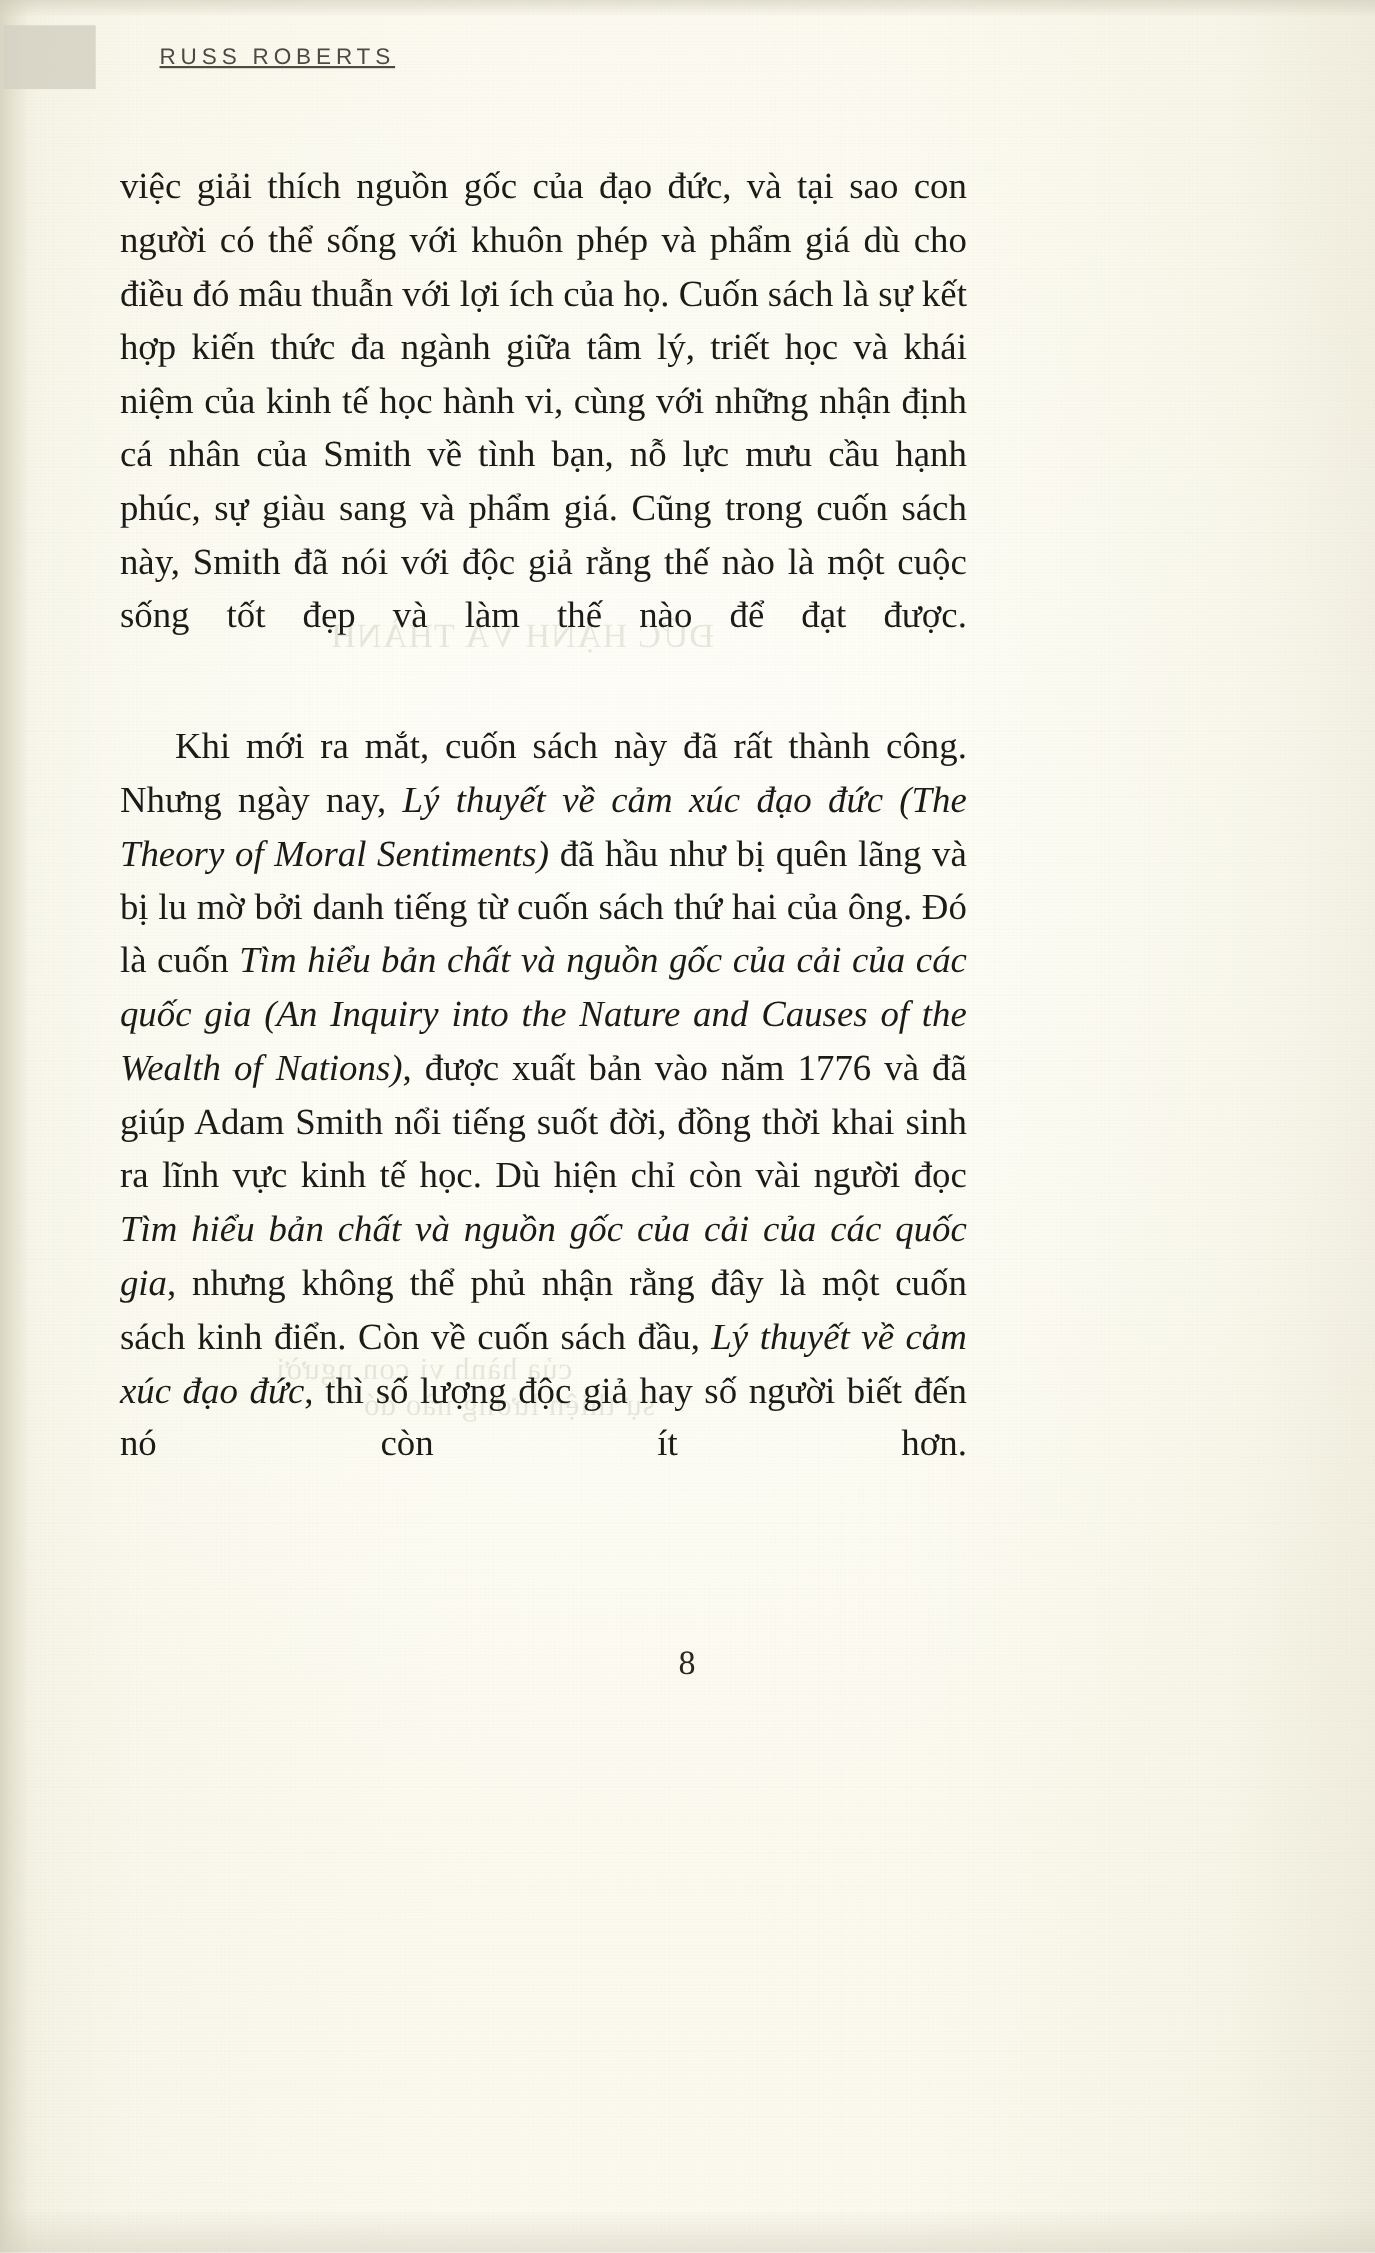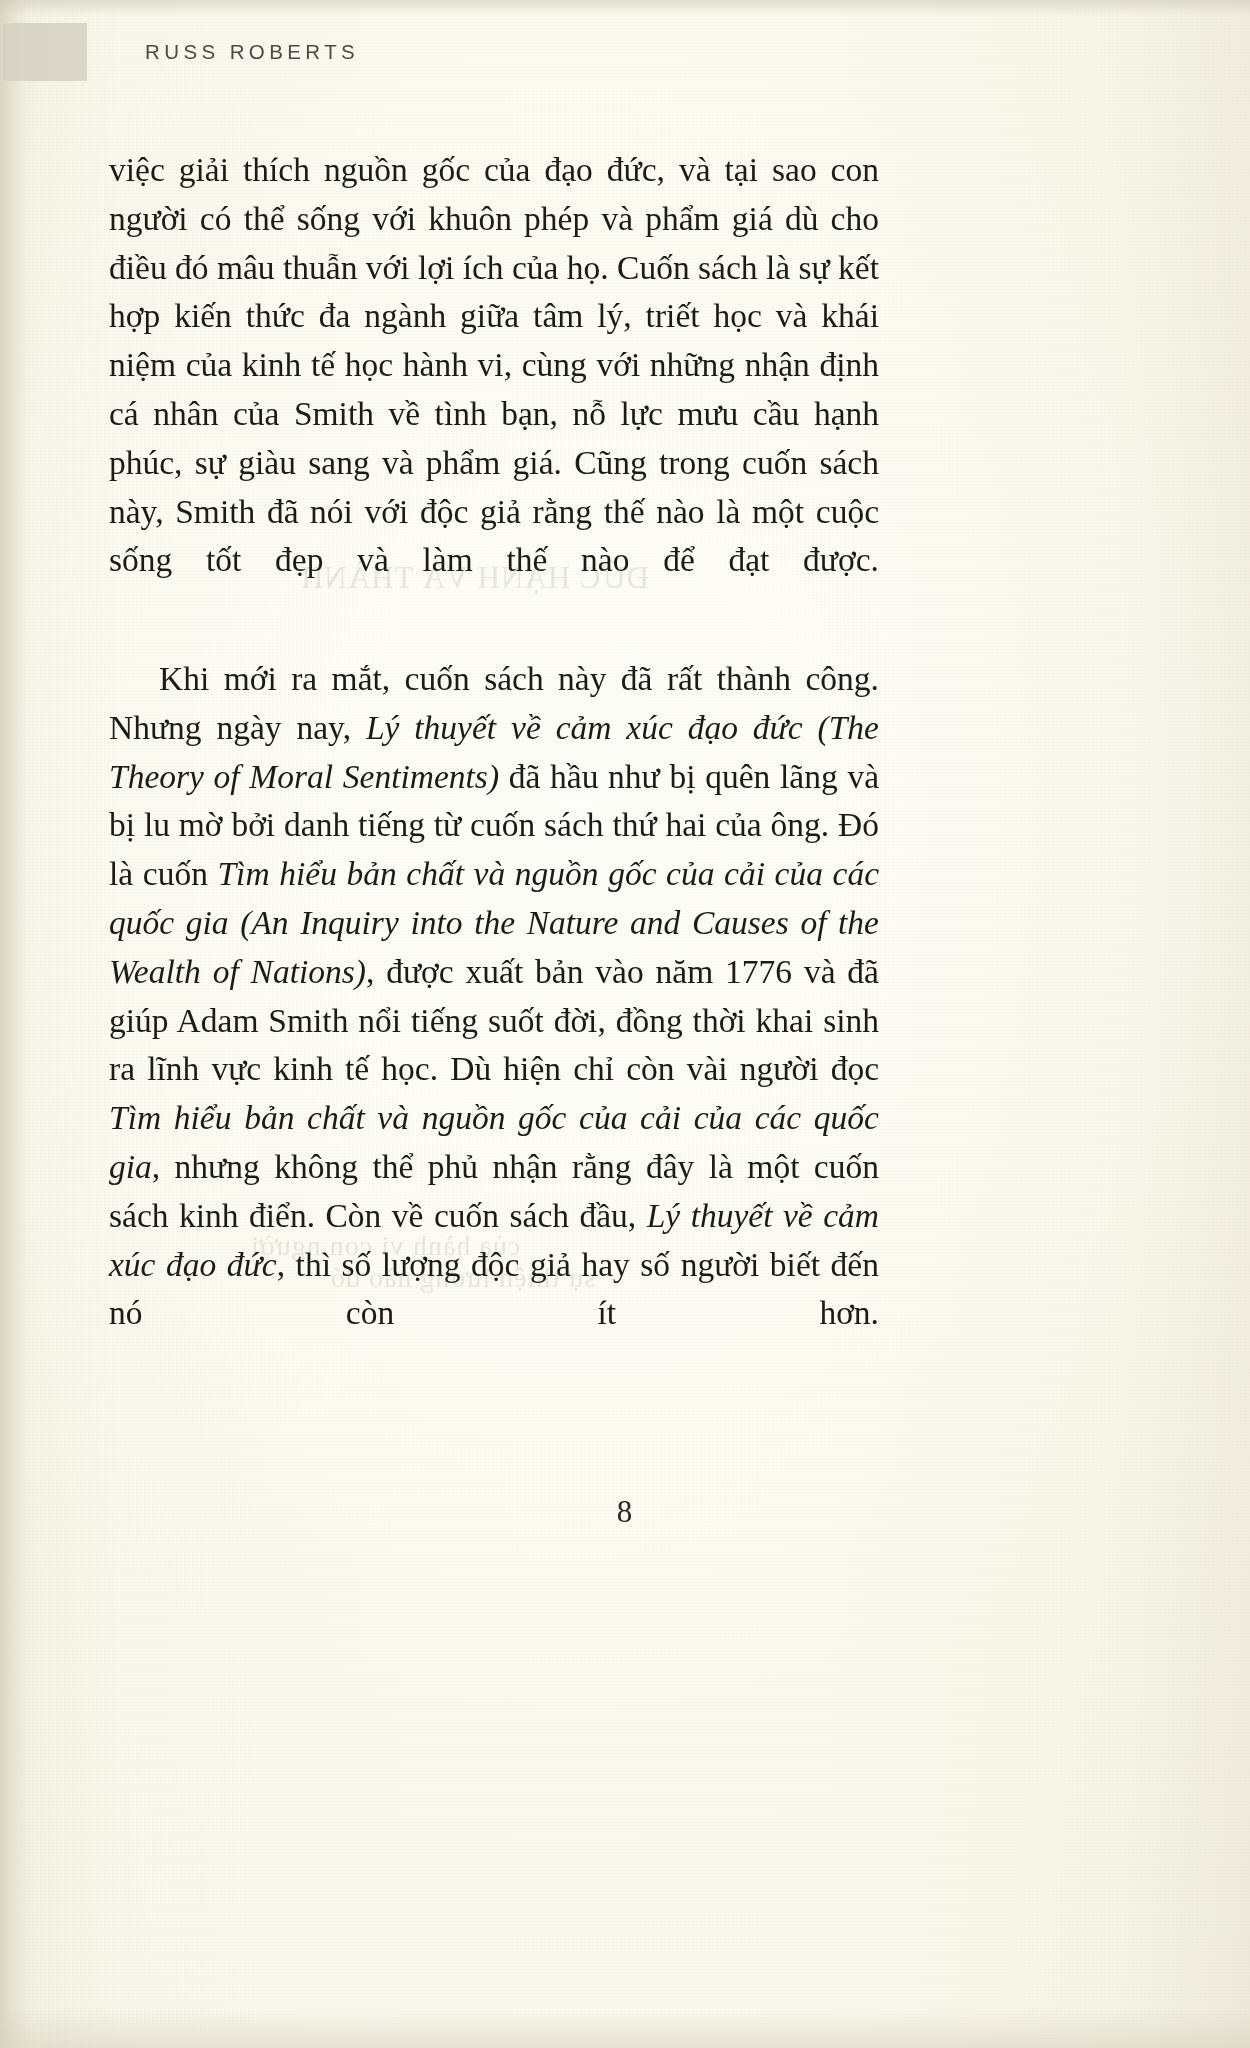--- a/index.html
+++ b/index.html
@@ -79,20 +79,21 @@
   #running-header {
     position: absolute;
     left: 145px;
     top: 40px;
     font-family: "Liberation Sans", "DejaVu Sans", sans-serif;
     font-size: 20.5px;
     letter-spacing: 4.4px;
     color: #4b4a44;
     font-weight: 400;
     white-space: nowrap;
+    text-decoration: underline;
   }
 
   
   #text-block {
     position: absolute;
     left: 103px;
     top: 140px;
     width: 782px;
     color: #1c1b18;
     font-size: 33.5px;

